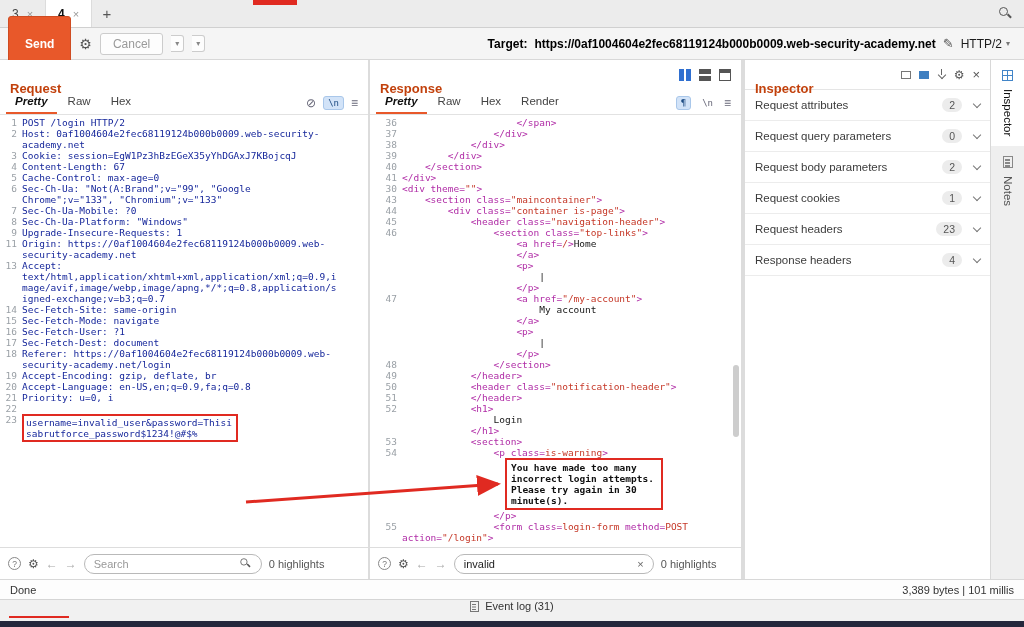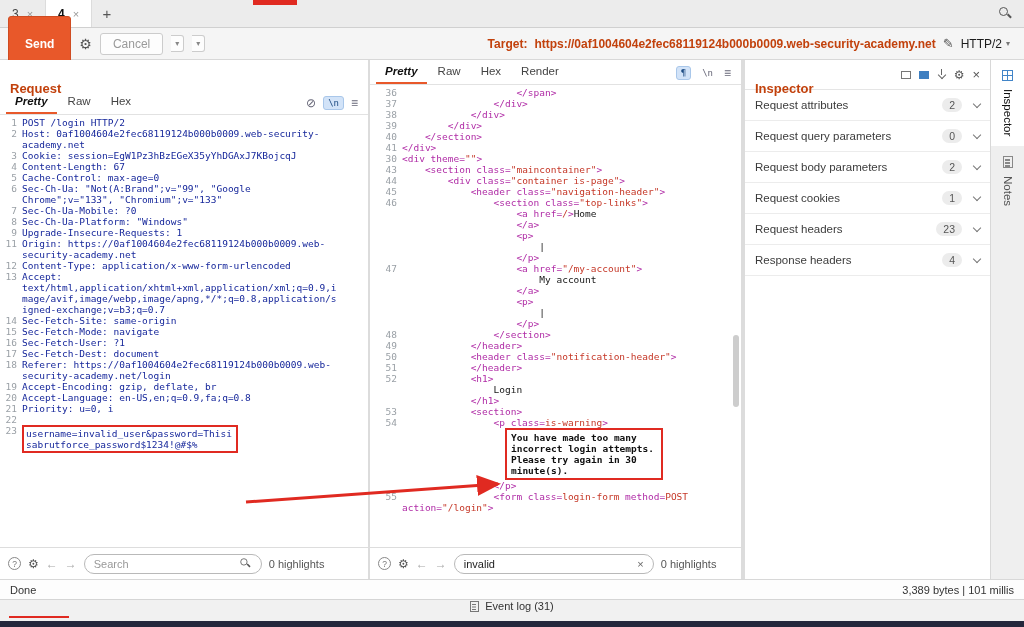--- a/index.html
+++ b/index.html
@@ -22,21 +22,21 @@
   
   .toolbar{position:absolute;top:28px;left:0;right:0;height:32px;background:#f5f5f5;border-bottom:1px solid #d8d8d8;display:flex;align-items:center;gap:8px;padding:0 8px;}
   .btn-send{background:var(--accent);color:#fff;font-weight:bold;font-size:12px;border:1px solid #cf4c22;border-radius:3px;padding:20px 16px;font-family:inherit;}
   .icon-gear{font-size:14px;color:#555;line-height:1;}
   .btn-cancel{background:#fdfdfd;color:#9a9a9a;border:1px solid #ccc;border-radius:3px;padding:3px 12px;font-size:12px;font-family:inherit;}
   .navgrp{display:flex;}
   .navbtn{border:1px solid #ccc;background:#fdfdfd;color:#777;font-size:11px;padding:3px 7px;font-family:inherit;}
   .navbtn.main{border-radius:3px 0 0 3px;}
   .navbtn.caret{border-left:none;border-radius:0 3px 3px 0;font-size:8px;padding:3px 4px;color:#888;}
   .target-area{margin-left:auto;display:flex;align-items:center;gap:7px;padding-right:6px;}
-  .tl,.turl{font-weight:bold;font-size:12px;color:#c2410c;}
+  .tl,.turl{font-weight:bold;font-size:12px;color:#000000;}
   .pencil{font-size:13px;color:#555;}
   .proto{font-size:12px;color:#1c1c1c;display:flex;gap:4px;align-items:center;}
   .caret-sm{font-size:8px;color:#777;}
 
   
   .main{position:absolute;top:60px;left:0;right:0;height:519px;background:#dcdcdc;display:flex;}
   .panel{background:#fff;display:flex;flex-direction:column;min-width:0;}
   .panel-req{width:368px;margin-right:2px;}
   .panel-resp{width:371px;margin-right:4px;}
   .panel-insp{flex:1;}
@@ -218,24 +218,20 @@
         </div>
         <div class="code-row">
           <span class="gutter">9</span>
           <span class="ctext req-text">Upgrade-Insecure-Requests: 1</span>
         </div>
         <div class="code-row">
           <span class="gutter">11</span>
           <span class="ctext req-text">Origin: https://0af1004604e2fec68119124b000b0009.web-security-academy.net</span>
         </div>
         <div class="code-row">
-          <span class="gutter">12</span>
-          <span class="ctext req-text">Content-Type: application/x-www-form-urlencoded</span>
-        </div>
-        <div class="code-row">
           <span class="gutter">13</span>
           <span class="ctext req-text">Accept: text/html,application/xhtml+xml,application/xml;q=0.9,image/avif,image/webp,image/apng,*/*;q=0.8,application/signed-exchange;v=b3;q=0.7</span>
         </div>
         <div class="code-row">
           <span class="gutter">14</span>
           <span class="ctext req-text">Sec-Fetch-Site: same-origin</span>
         </div>
         <div class="code-row">
           <span class="gutter">15</span>
           <span class="ctext req-text">Sec-Fetch-Mode: navigate</span>
@@ -280,20 +276,28 @@
       <span class="arr">→</span>
       <span class="search-pill pill-req">
         <span class="pill-text placeholder">Search</span>
         <span class="mag mag-sm"></span>
       </span>
       <span class="hl-count">0 highlights</span>
     </div>
   </section>
 
   <section class="panel panel-resp">
+    <div class="phead">
+      <h2>Response</h2>
+      <span class="lay-icons">
+        <span class="lay-cols"></span>
+        <span class="lay-rows"></span>
+        <span class="lay-win"></span>
+      </span>
+    </div>
     <div class="ptabs">
       <span style="display:flex;gap:2px;">
           <span class="ptab sel">Pretty</span>
           <span class="ptab">Raw</span>
           <span class="ptab">Hex</span>
           <span class="ptab">Render</span>
         </span>
       <span class="tab-tools">
         <span class="nlbadge">¶</span>
         <span class="graybadge">\n</span>

